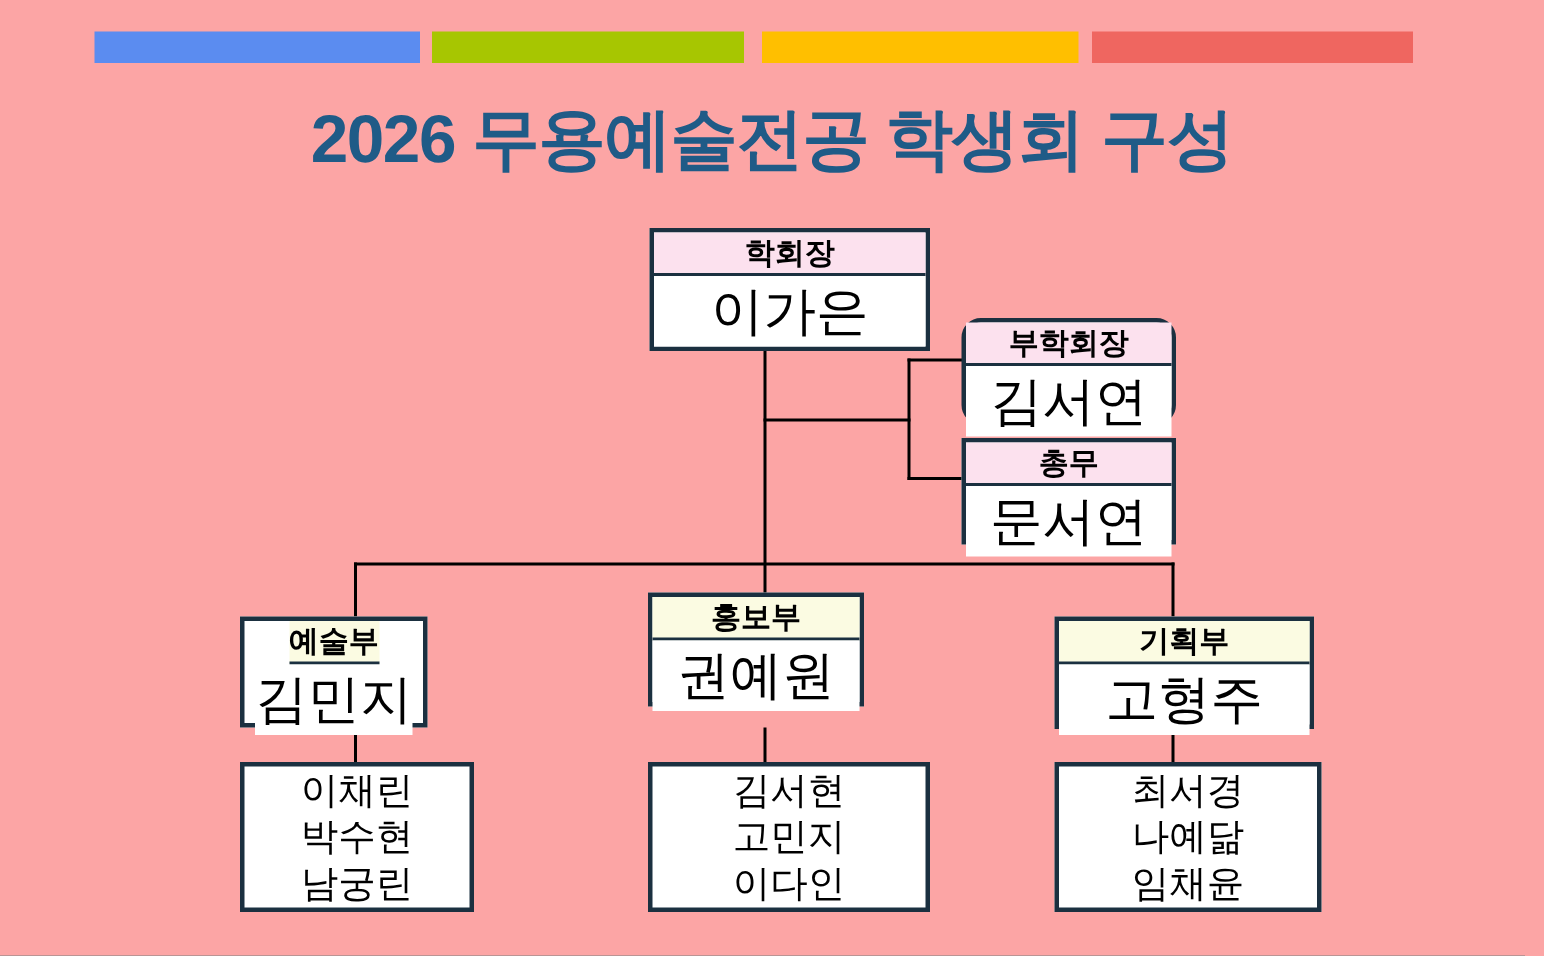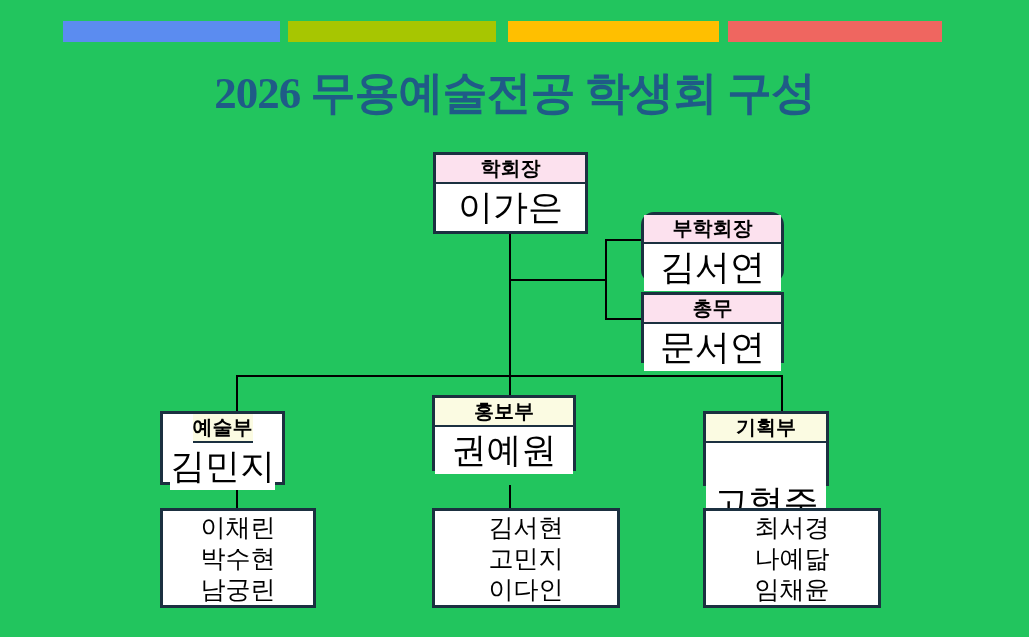--- a/index.html
+++ b/index.html
@@ -1,21 +1,21 @@
 <!DOCTYPE html>
 <html><head>
 <meta charset="utf-8">
 <style>
   html,body{margin:0;padding:0;background:#888;}
   .slide{
     position:relative;
     width:1029px;height:637px;
-    background:#22c55e;
+    background:#fca5a5;
     overflow:hidden;
-    font-family:Liberation Serif, serif;
+    font-family:Liberation Sans, sans-serif;
   }
   
   .accent-bar{position:absolute;top:21px;height:21px;}
   .bar-blue  {left:63px; width:217px;background:#5B8CF0;}
   .bar-green {left:288px;width:208px;background:#A7C601;}
   .bar-yellow{left:508px;width:211px;background:#FFBF00;}
   .bar-red   {left:728px;width:214px;background:#EF6660;}
 
   
   .slide-title{
@@ -74,21 +74,21 @@
   <div class="line" style="left:605px;top:239px;width:2px;height:81px;"></div>
   <div class="line" style="left:605px;top:239px;width:38px;height:2px;"></div>
   <div class="line" style="left:605px;top:318px;width:38px;height:2px;"></div>
   <div class="line" style="left:236px;top:375px;width:547px;height:2px;"></div>
   <div class="line" style="left:236px;top:375px;width:2px;height:36px;"></div>
   <div class="line" style="left:781px;top:375px;width:2px;height:36px;"></div>
   <div class="line" style="left:236px;top:483px;width:2px;height:25px;"></div>
   <div class="line" style="left:509px;top:485px;width:2px;height:23px;"></div>
   <div class="line" style="left:781px;top:484px;width:2px;height:24px;"></div>
 
-  <div class="obox hdr-pink" style="left:433px;top:152px;width:155px;height:82px;">
+  <div class="obox hdr-pink" style="left:433px;top:152px;width:187px;height:82px;">
     <div class="obox-header">학회장</div>
     <div class="obox-body">이가은</div>
   </div>
 
   <div class="obox hdr-pink" style="left:641px;top:212px;width:143px;height:71px;border-radius:13px;">
     <div class="obox-header">부학회장</div>
     <div class="obox-body">김서연</div>
   </div>
 
   <div class="obox hdr-pink" style="left:641px;top:292px;width:143px;height:71px;">
@@ -109,21 +109,21 @@
   <div class="obox hdr-cream" style="left:432px;top:395px;width:144px;height:76px;">
     <div class="obox-header">홍보부</div>
     <div class="obox-body">권예원</div>
   </div>
   <div class="mbox" style="left:432px;top:508px;width:188px;height:100px;">
     <div>김서현</div>
     <div>고민지</div>
     <div>이다인</div>
   </div>
 
-  <div class="obox hdr-cream" style="left:703px;top:411px;width:126px;height:75px;gap:36px;">
+  <div class="obox hdr-cream" style="left:703px;top:411px;width:173px;height:75px;">
     <div class="obox-header">기획부</div>
     <div class="obox-body">고형주</div>
   </div>
   <div class="mbox" style="left:703px;top:508px;width:178px;height:100px;">
     <div>최서경</div>
     <div>나예닮</div>
     <div>임채윤</div>
   </div>
 
 </div>

